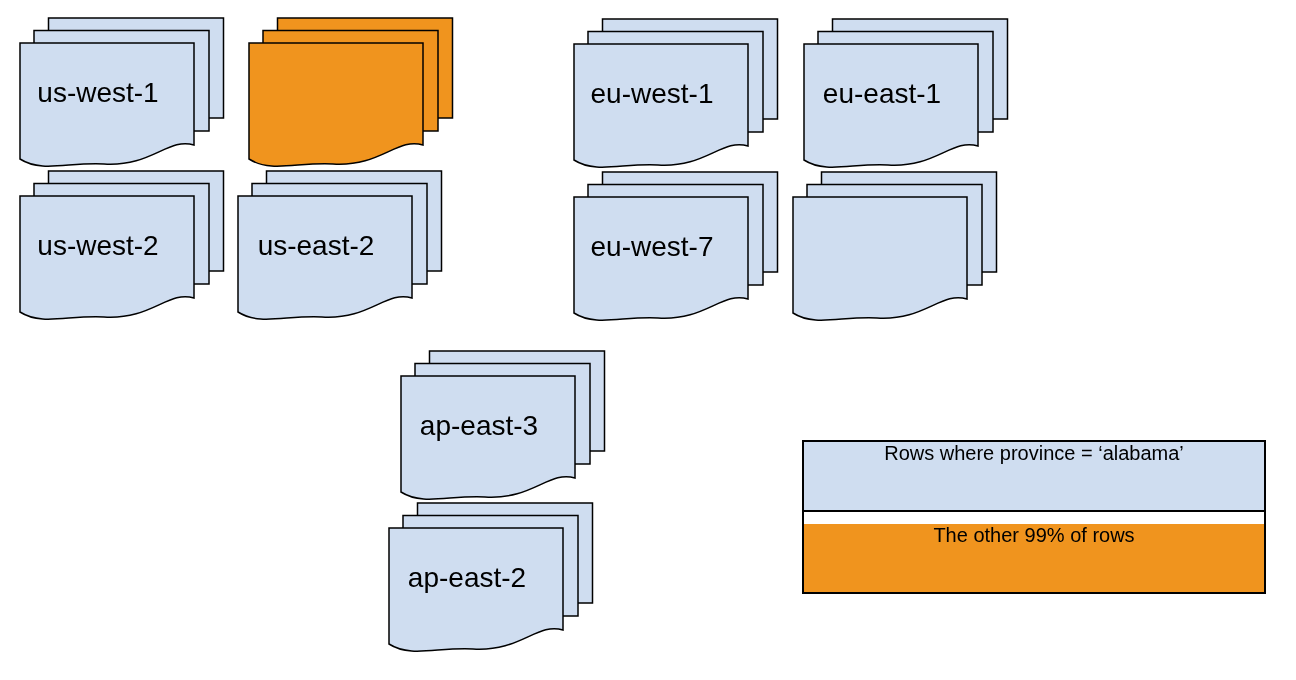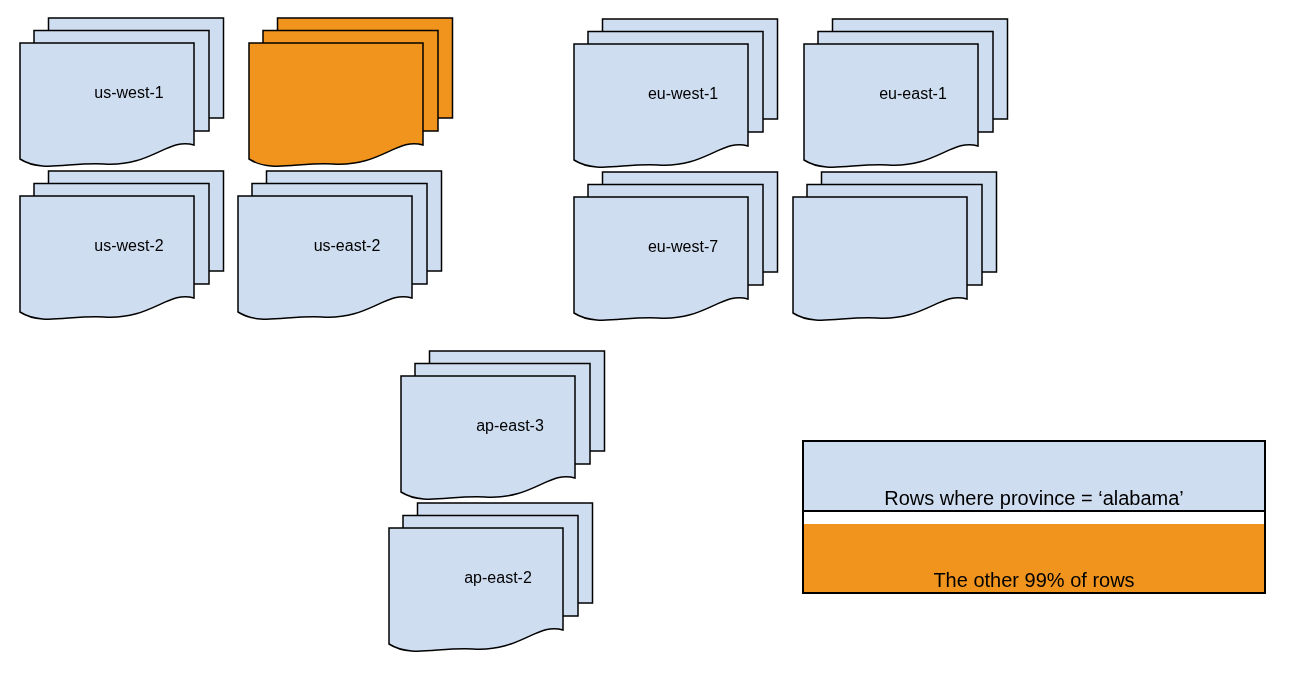--- a/index.html
+++ b/index.html
@@ -39,38 +39,37 @@
   .stack.variant-orange .stack-svg use { fill: var(--orange); }
   .stack-label {
     position: absolute;
     left: 1px;
     top: 26px;
     width: 156px;
     height: 100px;
     display: flex;
     align-items: center;
     justify-content: center;
-    font-size: 16px;
+    font-size: 28px;
     color: var(--text);
     white-space: nowrap;
     pointer-events: none;
-    padding-left: 31px;
   }
   .legend {
     position: absolute;
     left: 802px;
     top: 440px;
     width: 464px;
     border: 2px solid var(--stroke);
     box-sizing: border-box;
   }
   .legend-row {
     height: 68px;
     display: flex;
-    align-items: flex-end;
+    align-items: flex-start;
     justify-content: center;
     font-size: 20px;
     color: var(--text);
   }
   .legend-row-blue {
     background: var(--blue);
     border-bottom: 2px solid var(--stroke);
   }
   .legend-row-orange {
     background: var(--orange);

